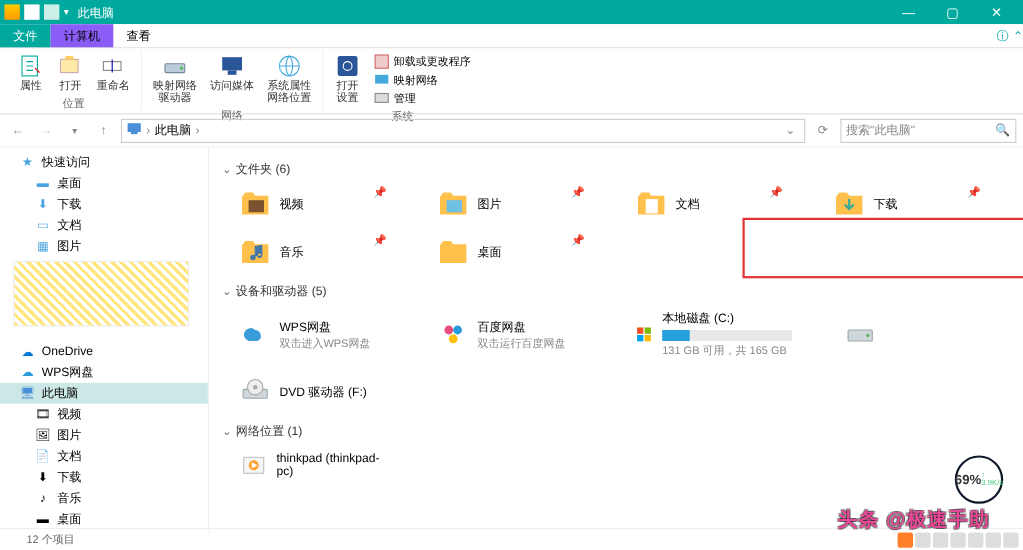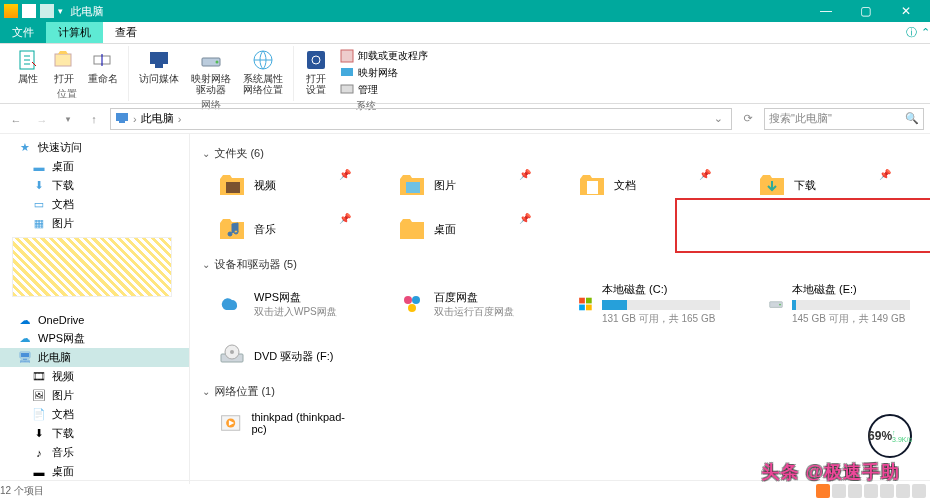--- a/index.html
+++ b/index.html
@@ -8,21 +8,21 @@
 .titlebar { height: 22px; background: #00a99d; display: flex; align-items: center; padding: 0 4px; color: #fff; }
 .titlebar .icons { display: flex; gap: 4px; align-items: center; }
 .titlebar .qat-icon { width: 14px; height: 14px; background: #fff; display: inline-block; }
 .titlebar .title { margin-left: 8px; font-size: 11px; }
 .win-controls { margin-left: auto; display: flex; }
 .win-controls span { width: 40px; height: 22px; display: flex; align-items: center; justify-content: center; font-size: 12px; }
 
 .tabs { height: 22px; background: #fff; display: flex; align-items: stretch; border-bottom: 1px solid #ddd; }
 .tab { padding: 0 12px; display: flex; align-items: center; font-size: 11px; cursor: pointer; }
 .tab.file { background: #00a99d; color: #fff; }
-.tab.active { background: #5eead4; }
+.tab.active { background: #8b5cf6; }
 .help-btn { margin-left: auto; width: 24px; display: flex; align-items: center; justify-content: center; color: #00a99d; }
 
 .ribbon { height: 60px; background: #fff; border-bottom: 1px solid #ddd; display: flex; padding: 2px 6px; }
 .ribbon-group { display: flex; flex-direction: column; align-items: center; padding: 0 6px; border-right: 1px solid #eee; }
 .ribbon-group:last-of-type { border-right: none; }
 .ribbon-items { display: flex; gap: 4px; flex: 1; align-items: flex-start; }
 .ribbon-item { display: flex; flex-direction: column; align-items: center; padding: 2px 4px; cursor: pointer; }
 .ribbon-item .ico { width: 24px; height: 24px; display: flex; align-items: center; justify-content: center; }
 .ribbon-item .lbl { font-size: 10px; color: #333; margin-top: 1px; text-align: center; line-height: 11px; }
 .ribbon-small-list { display: flex; flex-direction: column; gap: 1px; padding-top: 2px; }
@@ -60,21 +60,21 @@
 
 .drive { width: 150px; }
 .drive .bar { width: 118px; height: 10px; background: #e8e8e8; margin-top: 3px; position: relative; }
 .drive .bar .fill { height: 100%; background: #26a0da; }
 .drive .dl { font-size: 10px; color: #888; margin-top: 2px; }
 
 .highlight-box { position: absolute; border: 2px solid #e03030; left: 485px; top: 64px; width: 310px; height: 55px; pointer-events: none; }
 
 .folder-ico svg, .ico svg { width: 100%; height: 100%; }
 
-.statusbar { position: absolute; bottom: 0; left: 0; right: 0; height: 20px; border-top: 1px solid #eee; display: flex; align-items: center; padding: 0 0; font-size: 10px; color: #666; }
+.statusbar { position: absolute; bottom: 0; left: 0; right: 0; height: 20px; border-top: 1px solid #eee; display: flex; align-items: center; padding: 0 24px; font-size: 10px; color: #666; }
 
 .overlay-badge { position: absolute; right: 18px; bottom: 42px; width: 44px; height: 44px; border-radius: 50%; border: 2px solid #0f172a; display: flex; flex-direction: row; align-items: center; justify-content: center; font-size: 11px; color: #333; background: #fff; }
 .overlay-badge .pct { font-size: 12px; font-weight: bold; }
 .overlay-badge .spd { font-size: 7px; color: #4cd080; }
 
 .watermark { position: absolute; right: 30px; bottom: 16px; font-size: 18px; color: #ec4899; text-shadow: -1px -1px 0 #0006, 1px -1px 0 #0006, -1px 1px 0 #0006, 1px 1px 0 #0006; font-weight: bold; letter-spacing: 1px; }
 
 .tray { position: absolute; right: 4px; bottom: 2px; display: flex; gap: 2px; }
 .tray span { width: 14px; height: 14px; background: #ddd; border-radius: 2px; display: inline-block; }
 </style>
@@ -136,35 +136,35 @@
       </div>
     </div>
     <div class="group-label">位置</div>
   </div>
 
   <div class="ribbon-group">
     <div class="ribbon-items">
       <div class="ribbon-item">
         <span class="ico">
           <svg viewBox="0 0 24 24">
+              <rect x="3" y="10" width="18" height="8" rx="1" fill="#bcd" stroke="#789"></rect>
+              <circle cx="18" cy="14" r="1.5" fill="#5b5"></circle>
+            </svg>
+        </span>
+        <span class="lbl" style="white-space:pre-line">映射网络
+驱动器</span>
+      </div>
+      <div class="ribbon-item">
+        <span class="ico">
+          <svg viewBox="0 0 24 24">
               <rect x="3" y="4" width="18" height="12" fill="#2a5599"></rect>
               <rect x="8" y="16" width="8" height="4" fill="#2a5599"></rect>
             </svg>
         </span>
         <span class="lbl">访问媒体</span>
-      </div>
-      <div class="ribbon-item">
-        <span class="ico">
-          <svg viewBox="0 0 24 24">
-              <rect x="3" y="10" width="18" height="8" rx="1" fill="#bcd" stroke="#789"></rect>
-              <circle cx="18" cy="14" r="1.5" fill="#5b5"></circle>
-            </svg>
-        </span>
-        <span class="lbl" style="white-space:pre-line">映射网络
-驱动器</span>
       </div>
       <div class="ribbon-item">
         <span class="ico">
           <svg viewBox="0 0 24 24">
               <circle cx="12" cy="12" r="9" fill="none" stroke="#4ad"></circle>
               <path d="M3 12h18M12 3c4 4 4 14 0 18M12 3c-4 4-4 14 0 18" stroke="#4ad" fill="none"></path>
             </svg>
         </span>
         <span class="lbl" style="white-space:pre-line">系统属性
 网络位置</span>
@@ -415,27 +415,20 @@
           <div class="dl">131 GB 可用，共 165 GB</div>
         </span>
       </div>
       <div class="item drive">
         <span class="ico">
             <svg viewBox="0 0 28 28">
               <rect x="3" y="10" width="22" height="10" rx="1" fill="#cfd6dc" stroke="#9aa"></rect>
               <circle cx="21" cy="15" r="1.5" fill="#5b5"></circle>
             </svg>
           </span>
-        <span class="txt">
-          <div>本地磁盘 (E:)</div>
-          <div class="bar">
-              <div class="fill" style="width:3%"></div>
-            </div>
-          <div class="dl">145 GB 可用，共 149 GB</div>
-        </span>
       </div>
       <div class="item">
           <span class="ico">
             <svg viewBox="0 0 28 28">
               <rect x="3" y="12" width="22" height="8" rx="1" fill="#cfd6dc" stroke="#9aa"></rect>
               <circle cx="14" cy="10" r="7" fill="#eee" stroke="#aaa"></circle>
               <circle cx="14" cy="10" r="2" fill="#aaa"></circle>
             </svg>
           </span>
           <span class="txt">DVD 驱动器 (F:)</span>

